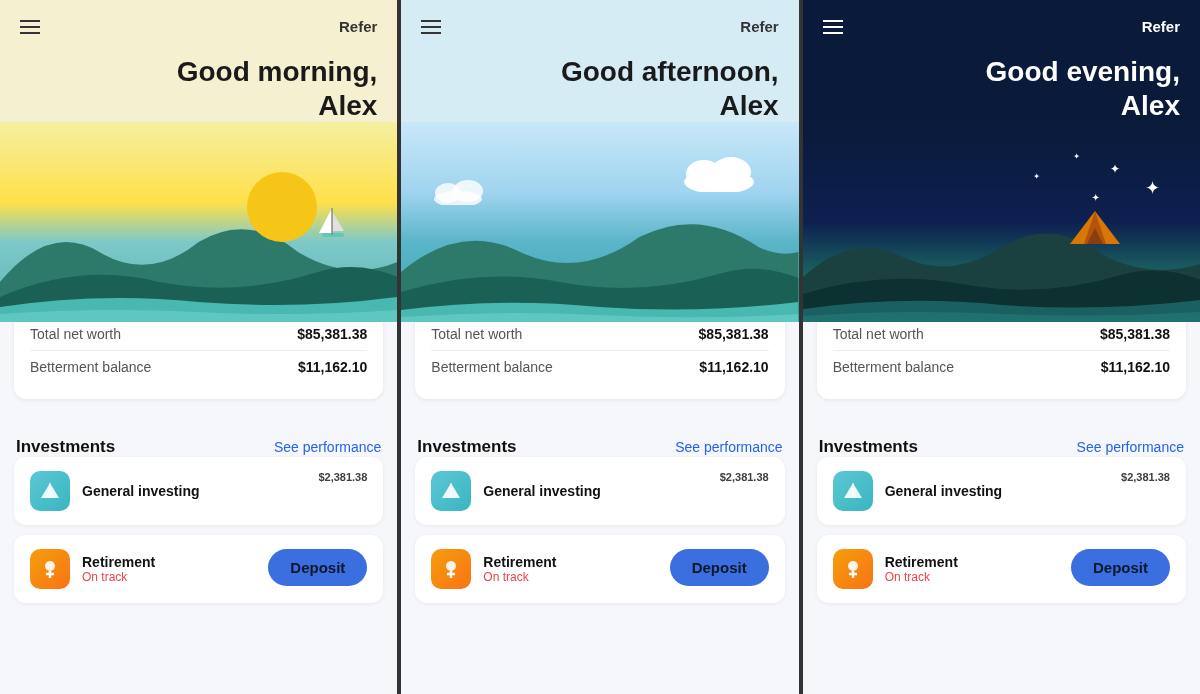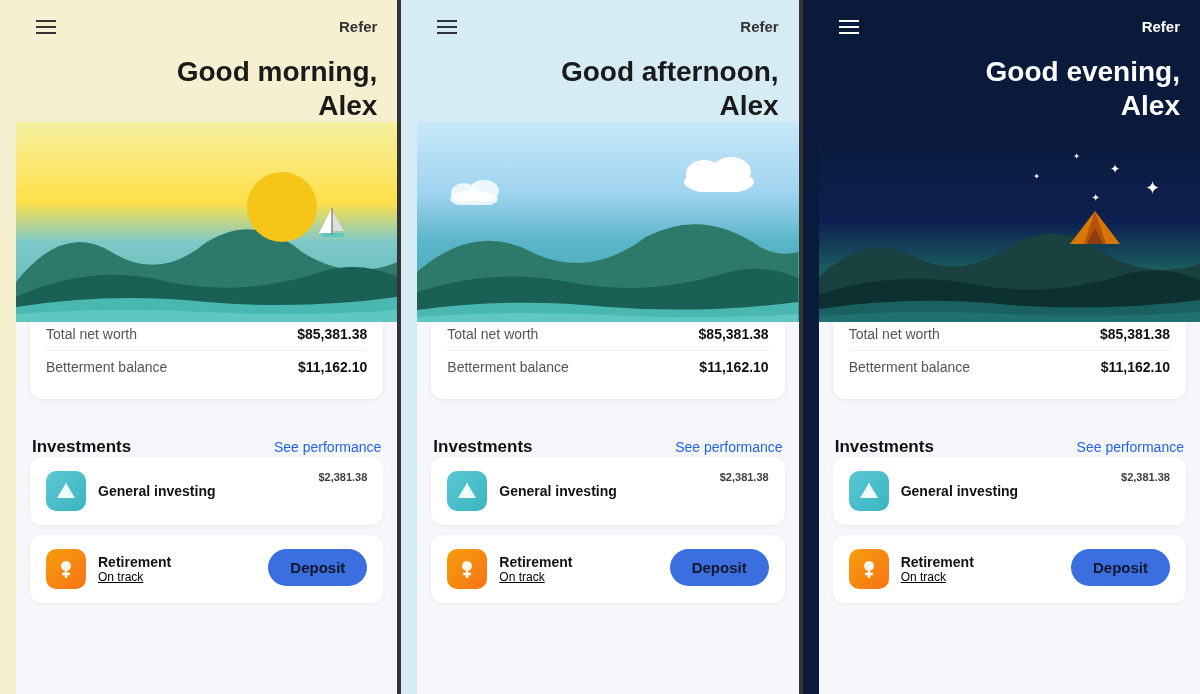--- a/index.html
+++ b/index.html
@@ -11,21 +11,20 @@
       font-family: -apple-system, BlinkMacSystemFont, 'Segoe UI', sans-serif;
       overflow: hidden;
     }
 
     .phone-panel {
       flex: 1;
       display: flex;
       flex-direction: column;
       overflow: hidden;
       position: relative;
-      padding-left: 16px;
     }
 
     .phone-panel:not(:last-child) {
       border-right: 4px solid #333;
     }
 
     
     .header {
       display: flex;
       align-items: center;
@@ -218,22 +217,21 @@
     .icon-retirement {
       background: linear-gradient(135deg, #f59e0b, #f97316);
     }
     .investment-name {
       font-size: 14px;
       font-weight: 600;
       color: #111;
     }
     .investment-sub {
       font-size: 12px;
-      color: #000000;
-      text-decoration: underline;
+      color: #ef4444;
     }
     .investment-amount {
       font-size: 11px;
       font-weight: 600;
       color: #404040;
     }
 
     
     .deposit-btn {
       background: #3b6fe0;

